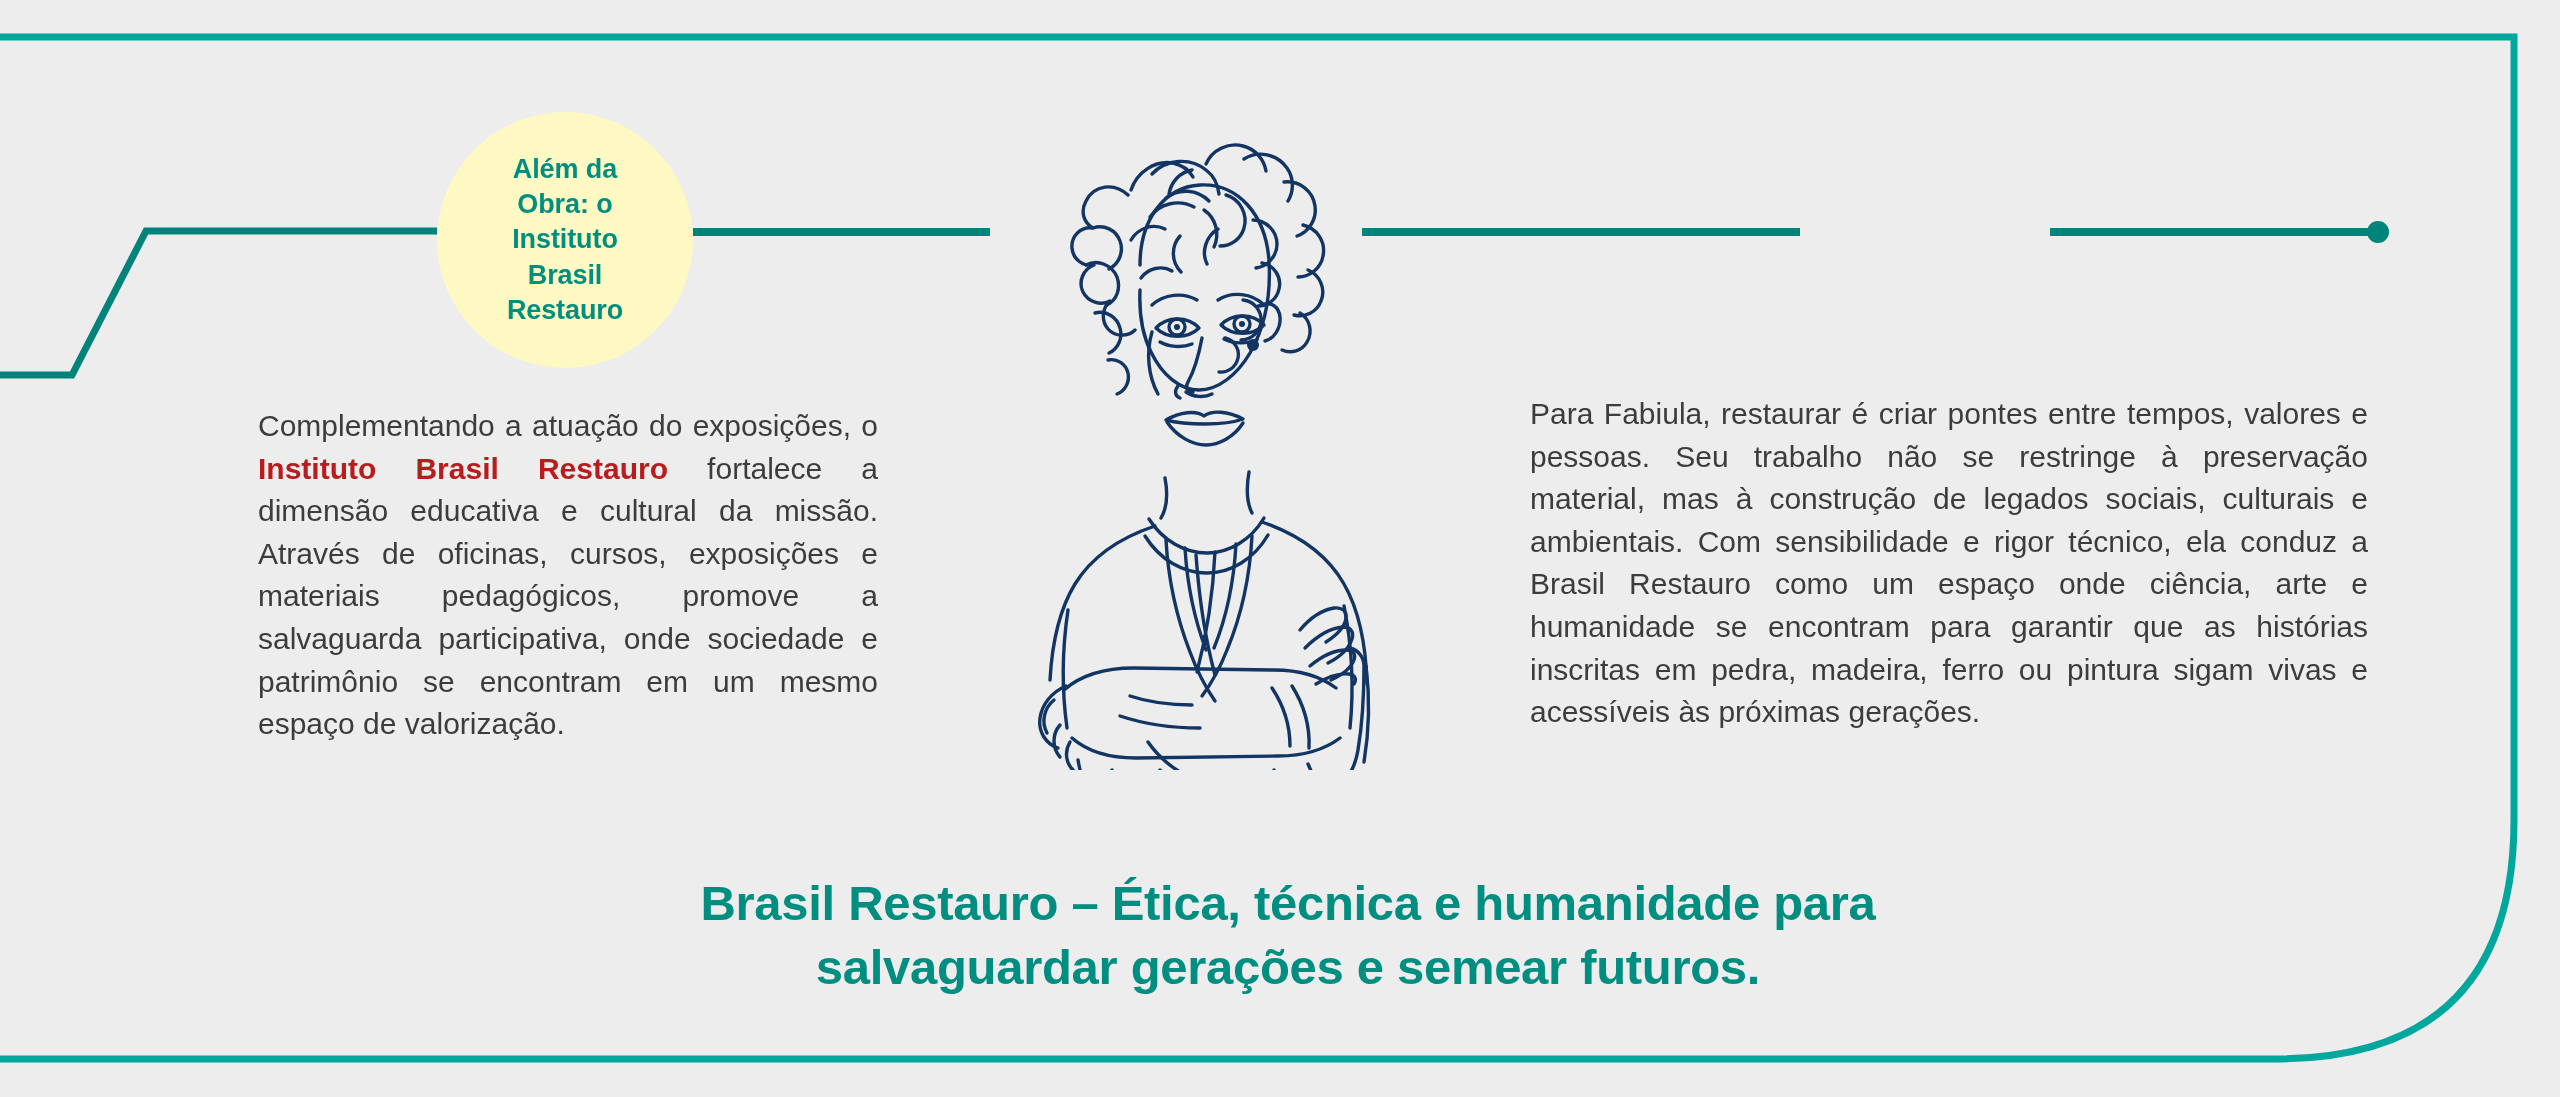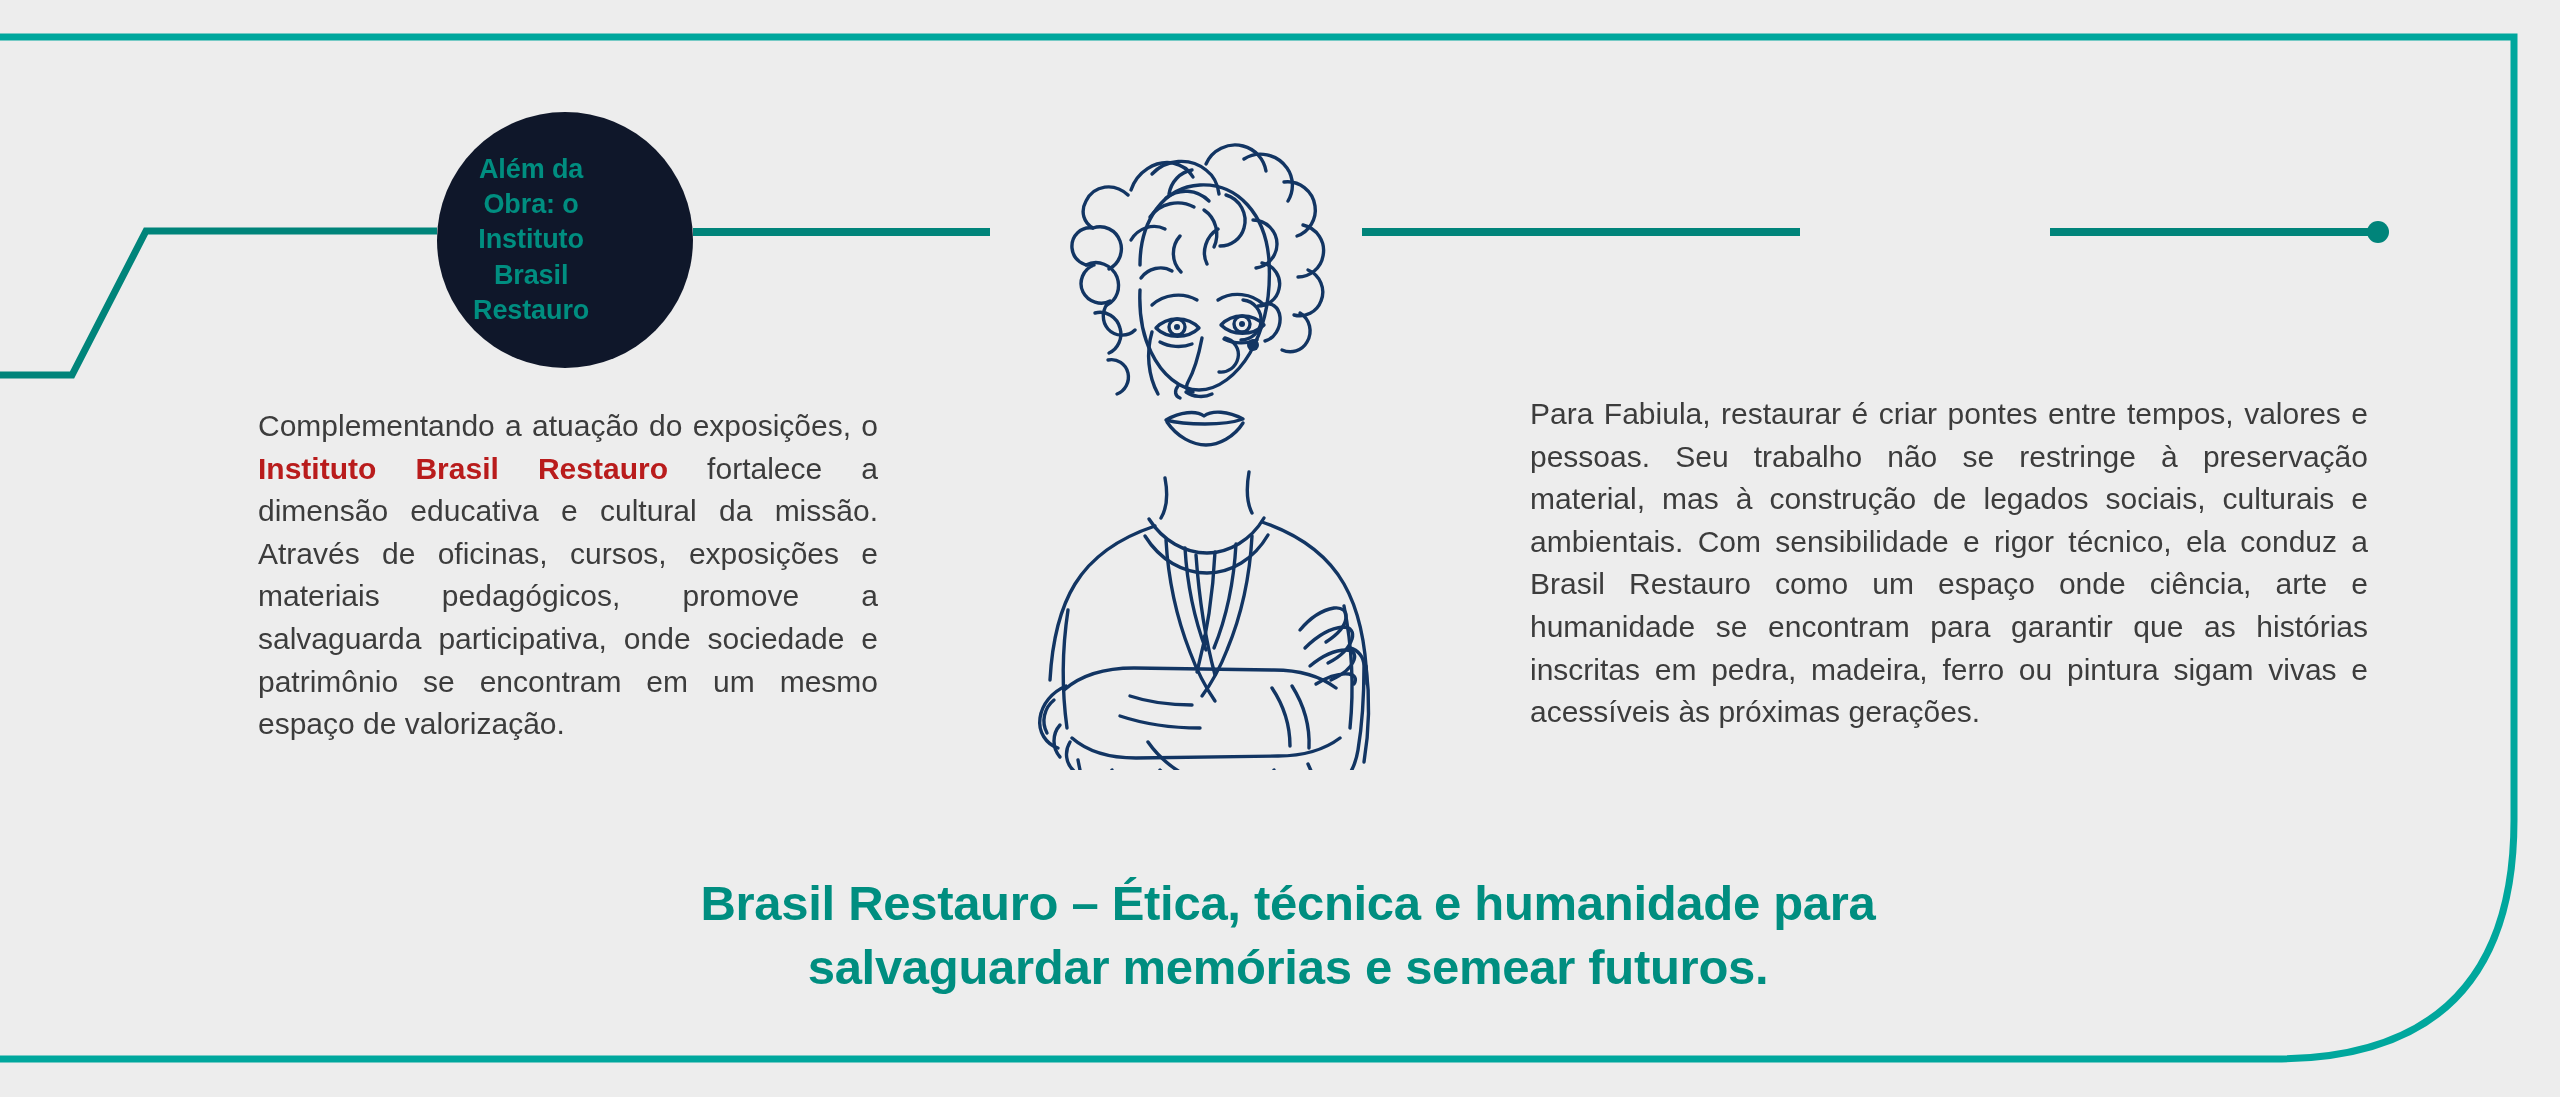--- a/index.html
+++ b/index.html
@@ -11,22 +11,22 @@
     position:relative;
   }
   #stage{position:absolute;inset:0;width:2560px;height:1097px;}
 
   
   .frame-svg{position:absolute;left:0;top:0;width:2560px;height:1097px;pointer-events:none;}
 
   
   .node-circle{
     position:absolute;border-radius:50%;
-    background:#0f172a;
-    display:flex;align-items:center;
+    background:#fef9c3;
+    display:flex;align-items:center;justify-content:center;
     text-align:center;
   }
   .node-circle .node-label{
     color:#008e80;
     font-weight:bold;
     font-size:27px;
     line-height:1.30;
     letter-spacing:-0.1px;
     padding:0 36px;
     white-space:pre-line;
@@ -227,16 +227,16 @@
   <div id="col-left" class="body-col">
     <span>Complementando a atuação do exposições, o </span><span class="hl">Instituto Brasil Restauro</span><span> fortalece a dimensão educativa e cultural da missão. Através de oficinas, cursos, exposições e materiais pedagógicos, promove a salvaguarda participativa, onde sociedade e patrimônio se encontram em um mesmo espaço de valorização.</span>
   </div>
 
   <div id="col-right" class="body-col">
     <span>Para Fabiula, restaurar é criar pontes entre tempos, valores e pessoas. Seu trabalho não se restringe à preservação material, mas à construção de legados sociais, culturais e ambientais. Com sensibilidade e rigor técnico, ela conduz a Brasil Restauro como um espaço onde ciência, arte e humanidade se encontram para garantir que as histórias inscritas em pedra, madeira, ferro ou pintura sigam vivas e acessíveis às próximas gerações.</span>
   </div>
 
   <div id="footer-headline">
     <span class="fl">Brasil Restauro – Ética, técnica e humanidade para</span>
-    <span class="fl">salvaguardar memórias e semear futuros.</span>
+    <span class="fl">salvaguardar gerações e semear futuros.</span>
   </div>
 
 </div>
 
 </body></html>

